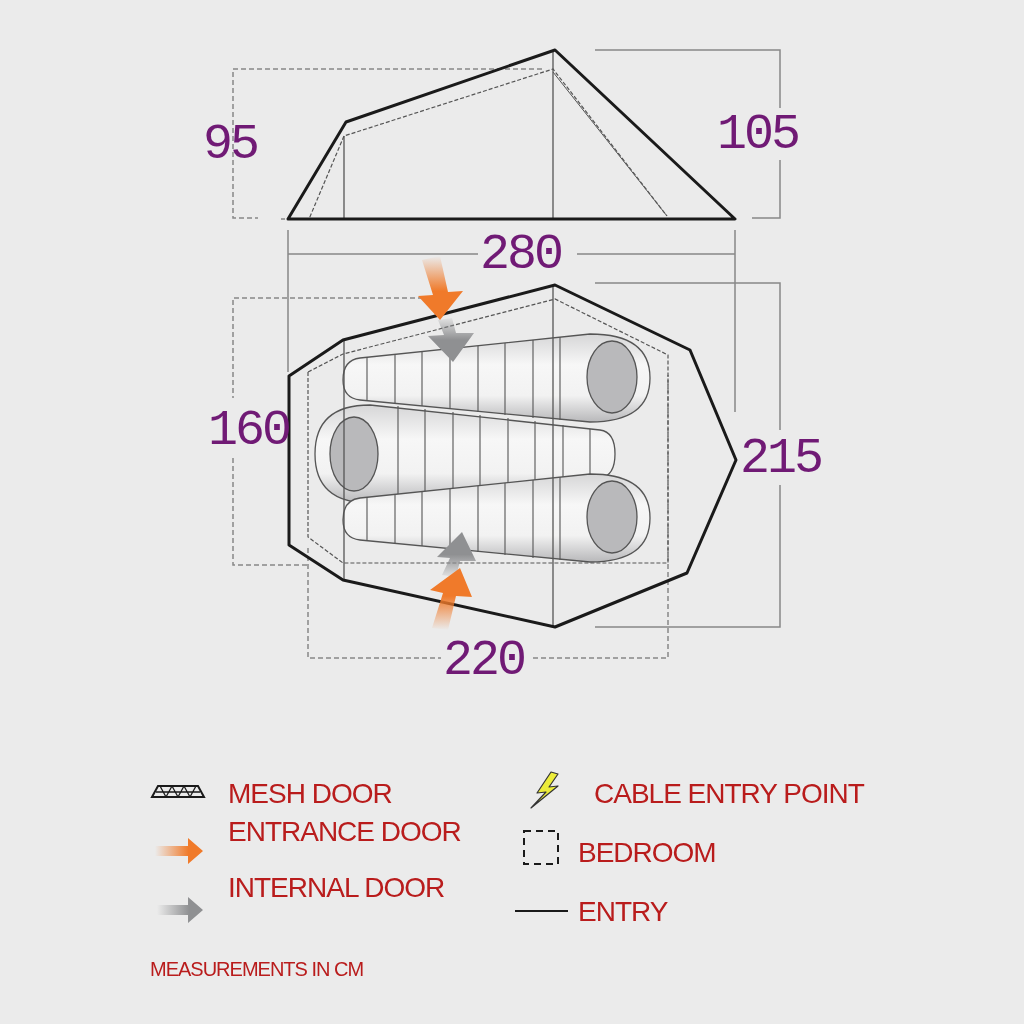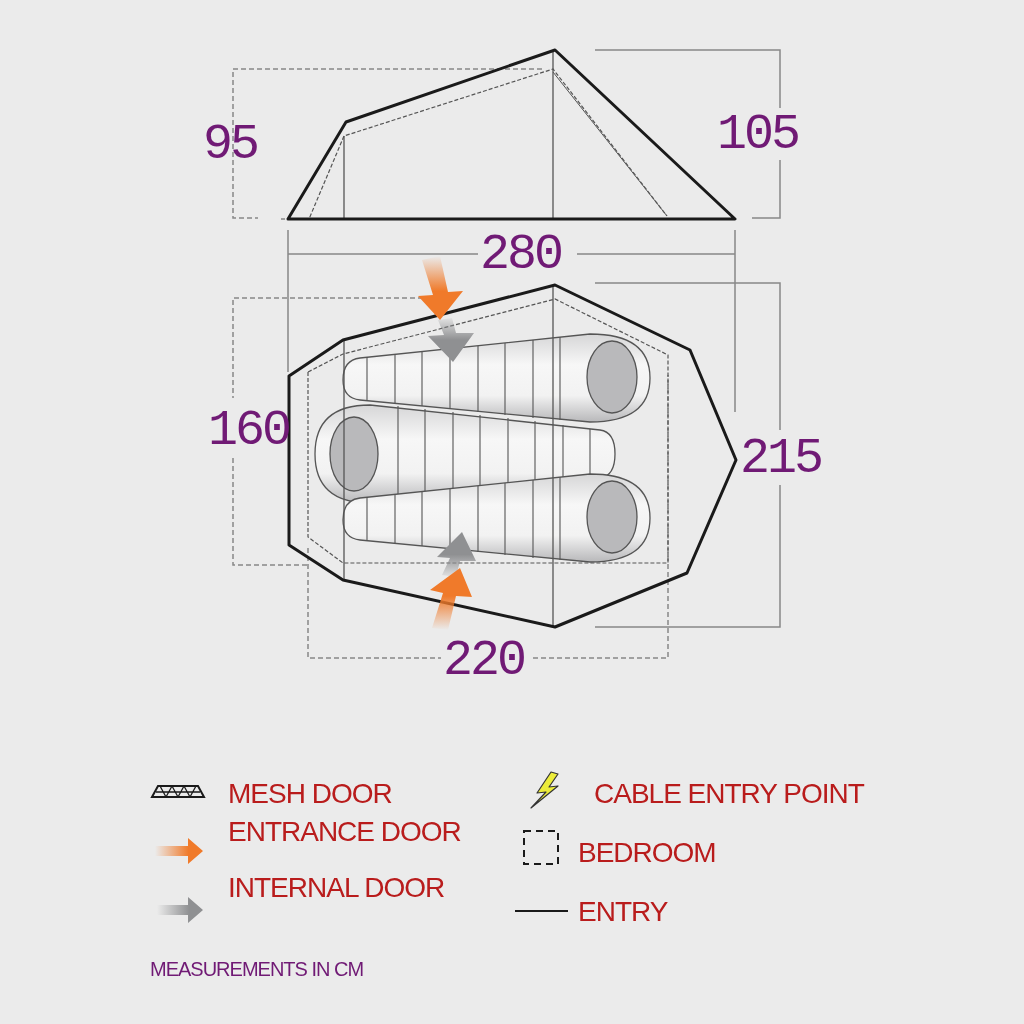--- a/index.html
+++ b/index.html
@@ -3,21 +3,21 @@
 <meta charset="utf-8">
 <style>
   html, body { margin:0; padding:0; }
   body { width:1024px; height:1024px; background:#ebebeb; position:relative; overflow:hidden;
          font-family:"Liberation Sans", sans-serif; color:#1a1a1a; }
   svg.diagram { position:absolute; left:0; top:0; width:1024px; height:1024px; }
   .dim-label { position:absolute; font-family:Liberation Mono, monospace; font-size:50px;
                letter-spacing:-3px; color:#701a75; line-height:1; }
   .legend-item { position:absolute; display:flex; align-items:center; height:40px; }
   .legend-text { font-size:28px; letter-spacing:-1px; color:#b91c1c; white-space:nowrap; }
-  .footnote { position:absolute; left:150px; top:958px; font-size:20px; letter-spacing:-1px; color:#701a75; }
+  .footnote { position:absolute; left:150px; top:958px; font-size:20px; letter-spacing:-1px; color:#b91c1c; }
 </style>
 </head>
 <body>
 
 <svg class="diagram" viewBox="0 0 1024 1024" xmlns="http://www.w3.org/2000/svg">
   <defs>
     <linearGradient id="bagH" x1="0" y1="0" x2="0" y2="1">
       <stop offset="0" stop-color="#d6d6d7"></stop>
       <stop offset="0.35" stop-color="#f7f7f7"></stop>
       <stop offset="0.7" stop-color="#f2f2f2"></stop>

